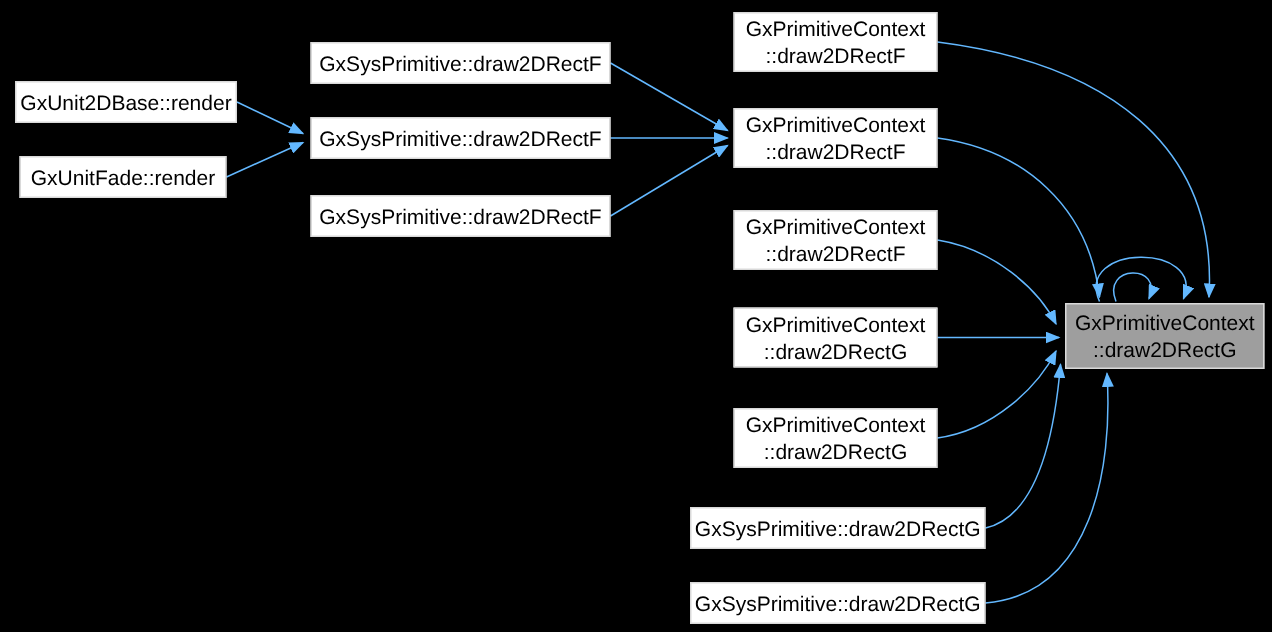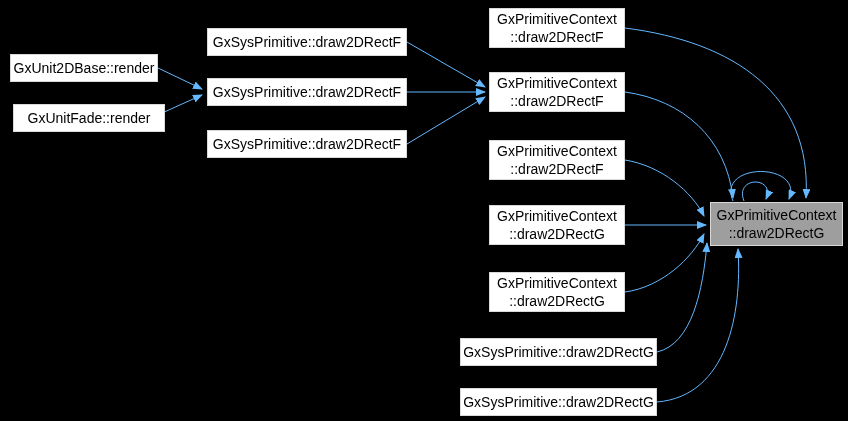--- a/index.html
+++ b/index.html
@@ -43,21 +43,21 @@
     white-space: pre-line;
     cursor: pointer;
   }
   .node.target {
     background: var(--c-highlight_fill, #9e9e9e);
     border-color: var(--c-highlight_border, #d9d9d9);
     cursor: default;
   }
   
   #n-render1 { left: 10px;  top: 54px;  width: 148px; height: 28px; }
-  #n-render2 { left: 13px;  top: 104px; width: 152px; height: 28px; }
+  #n-render2 { left: 13px;  top: 104px; width: 138px; height: 28px; }
   #n-sysf1   { left: 207px; top: 28px;  width: 200px; height: 28px; }
   #n-sysf2   { left: 207px; top: 78px;  width: 200px; height: 28px; }
   #n-sysf3   { left: 207px; top: 130px; width: 200px; height: 28px; }
   #n-ctxf1   { left: 489px; top: 8px;   width: 136px; height: 40px; }
   #n-ctxf2   { left: 489px; top: 72px;  width: 136px; height: 40px; }
   #n-ctxf3   { left: 489px; top: 140px; width: 136px; height: 40px; }
   #n-ctxg1   { left: 489px; top: 205px; width: 136px; height: 40px; }
   #n-ctxg2   { left: 489px; top: 272px; width: 136px; height: 40px; }
   #n-sysg1   { left: 460px; top: 338px; width: 197px; height: 28px; }
   #n-sysg2   { left: 460px; top: 388px; width: 197px; height: 28px; }

